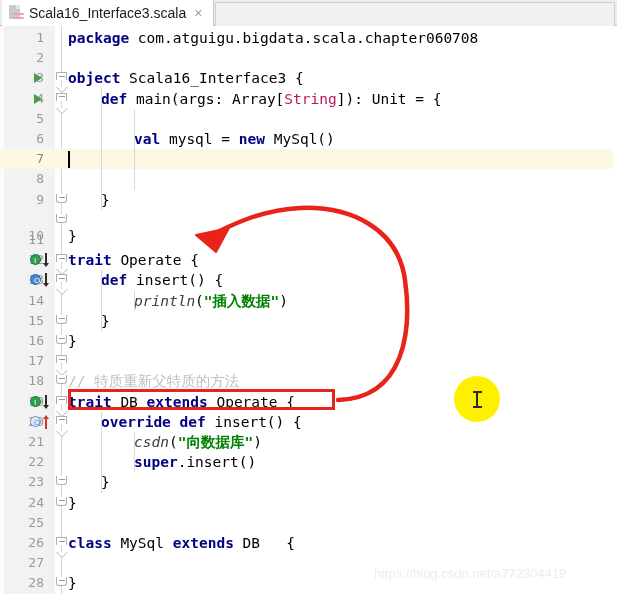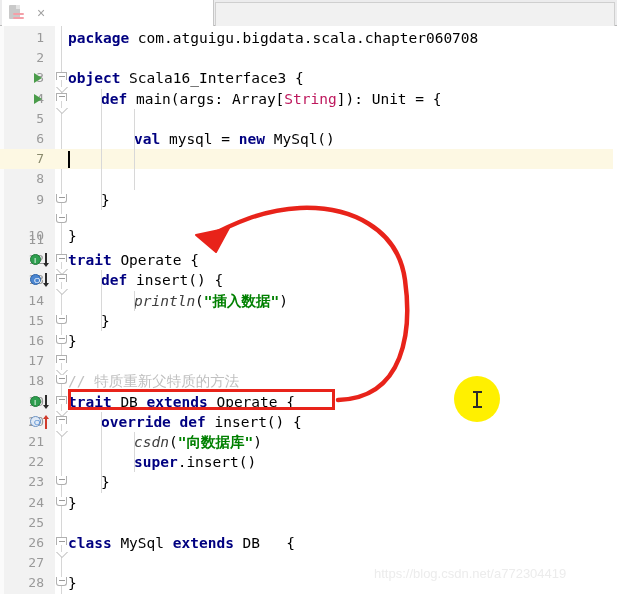--- a/index.html
+++ b/index.html
@@ -184,20 +184,21 @@
 
 <div id="tabbar">
   <div id="tab-strip-bg"></div>
   <div id="tab-active">
     <span class="ficon">
       <span class="pg"></span>
         <span class="fold"></span>
         <span class="s1"></span>
         <span class="s2"></span>
     </span>
+    <span id="tab-title">Scala16_Interface3.scala</span>
     <span id="tab-close">×</span>
   </div>
 </div>
 
 <div id="editor">
   <div id="gutter"></div>
   <div id="gutter-edge"></div>
   <div id="fold-strip"></div>
   <div id="fold-line"></div>
 

